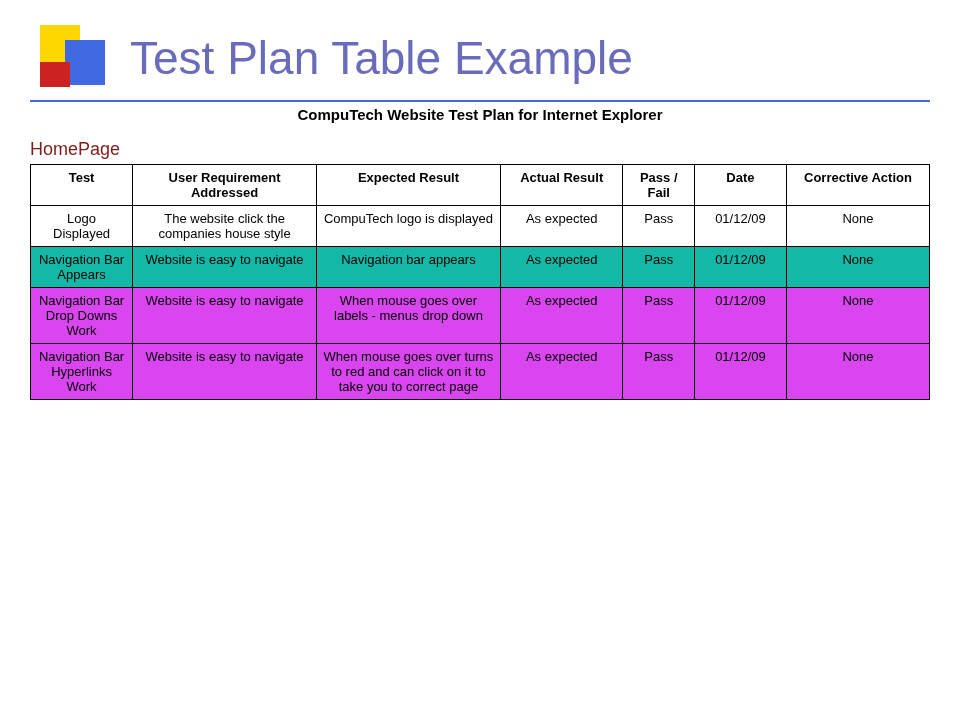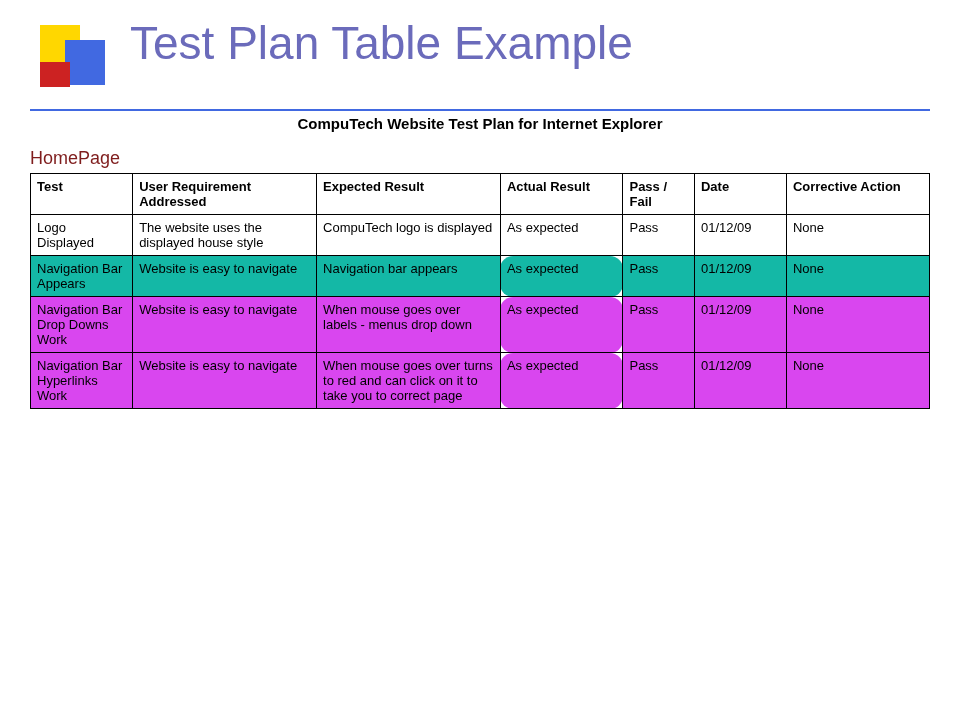--- a/index.html
+++ b/index.html
@@ -14,22 +14,22 @@
     .page {
       width: 960px;
       height: 720px;
       padding: 20px 30px;
       position: relative;
     }
 
     
     .header-area {
       display: flex;
-      align-items: flex-start;
-      margin-bottom: 9px;
+      align-items: center;
+      margin-bottom: 0;
       position: relative;
     }
 
     .logo-shapes {
       position: relative;
       width: 90px;
       height: 80px;
       flex-shrink: 0;
       margin-right: 10px;
     }
@@ -95,21 +95,21 @@
     .test-table {
       width: 100%;
       border-collapse: collapse;
       font-size: 13px;
     }
 
     .test-table th, .test-table td {
       border: 1px solid #000000;
       padding: 5px 6px;
       vertical-align: top;
-      text-align: left;
+      text-align: center;
     }
 
     .test-table thead tr {
       background: #ffffff;
     }
 
     .test-table th {
       font-weight: bold;
       font-size: 13px;
     }
@@ -119,21 +119,21 @@
     }
 
     .test-table tbody tr:nth-child(even) {
       background: #ffffff;
     }
 
     
     .col-test { width: 10%; }
     .col-user-req { width: 18%; }
     .col-expected { width: 18%; }
-    .col-actual { width: 12%; border-radius: 13px; }
+    .col-actual { width: 12%; }
     .col-pass { width: 7%; }
     .col-date { width: 9%; }
     .col-corrective { width: 14%; }
   </style>
 </head>
 <body>
 
 <div class="page">
 
   <div class="header-area">
@@ -158,21 +158,21 @@
         <th class="col-expected">Expected Result</th>
         <th class="col-actual">Actual Result</th>
         <th class="col-pass">Pass / Fail</th>
         <th class="col-date">Date</th>
         <th class="col-corrective">Corrective Action</th>
       </tr>
     </thead>
     <tbody id="table-body">
     <tr style="background: rgb(255, 255, 255); margin-left: 8px;">
           <td class="col-test">Logo Displayed</td>
-          <td class="col-user-req">The website uses the displayed house style</td>
+          <td class="col-user-req">The website click the companies house style</td>
           <td class="col-expected">CompuTech logo is displayed</td>
           <td class="col-actual">As expected</td>
           <td class="col-pass">Pass</td>
           <td class="col-date">01/12/09</td>
           <td class="col-corrective">None</td>
         </tr>
         <tr style="background: #14b8a6;">
           <td class="col-test">Navigation Bar Appears</td>
           <td class="col-user-req">Website is easy to navigate</td>
           <td class="col-expected">Navigation bar appears</td>

